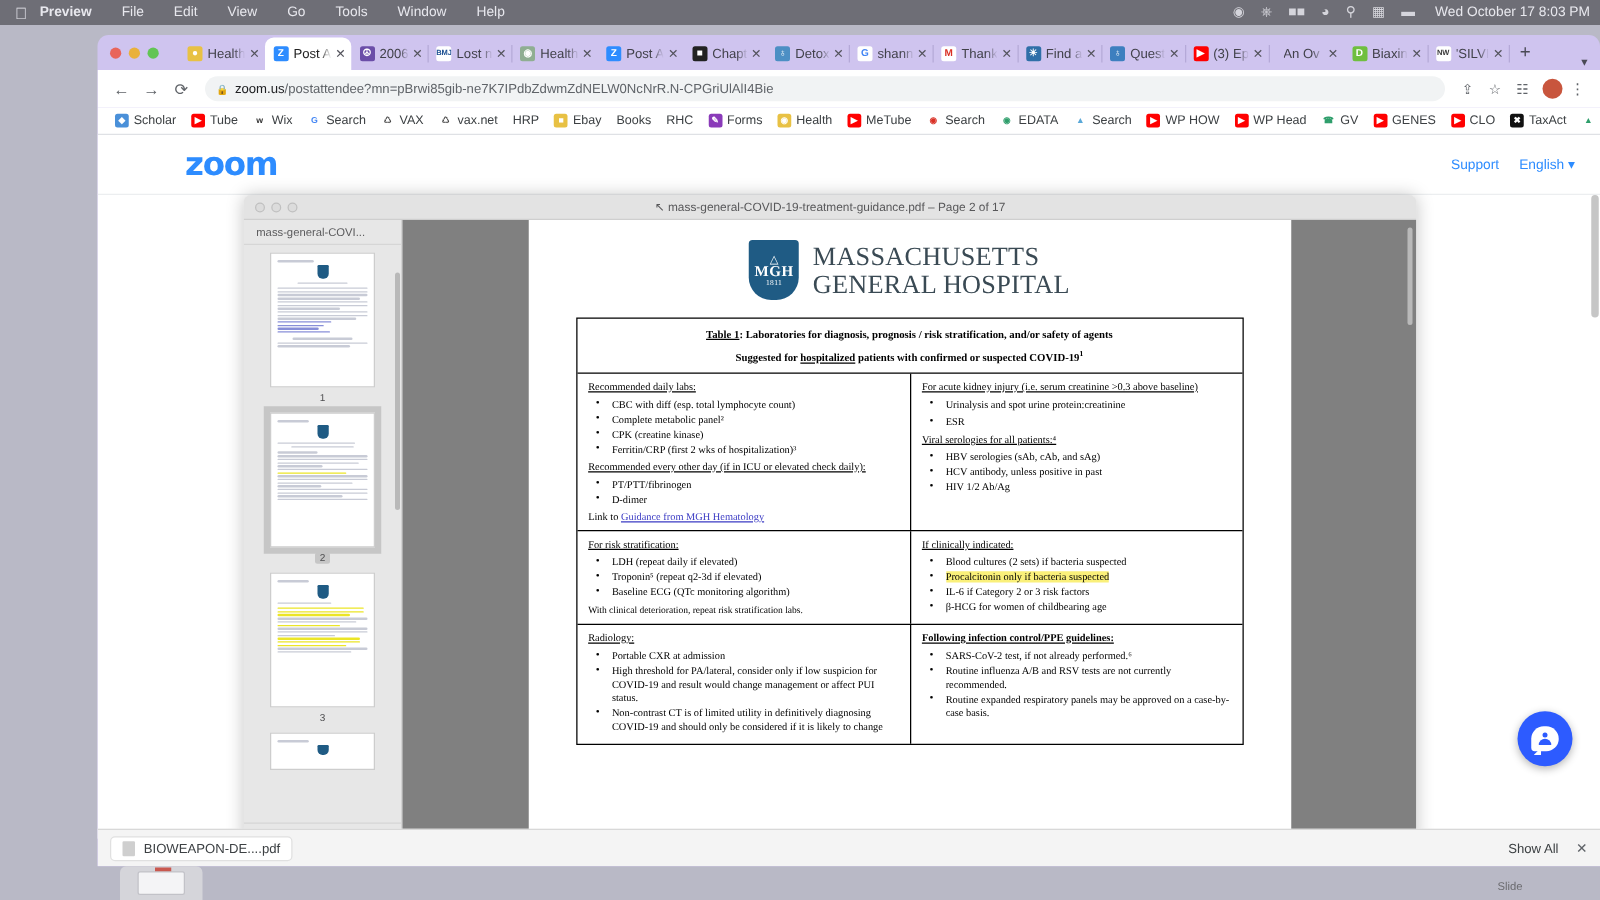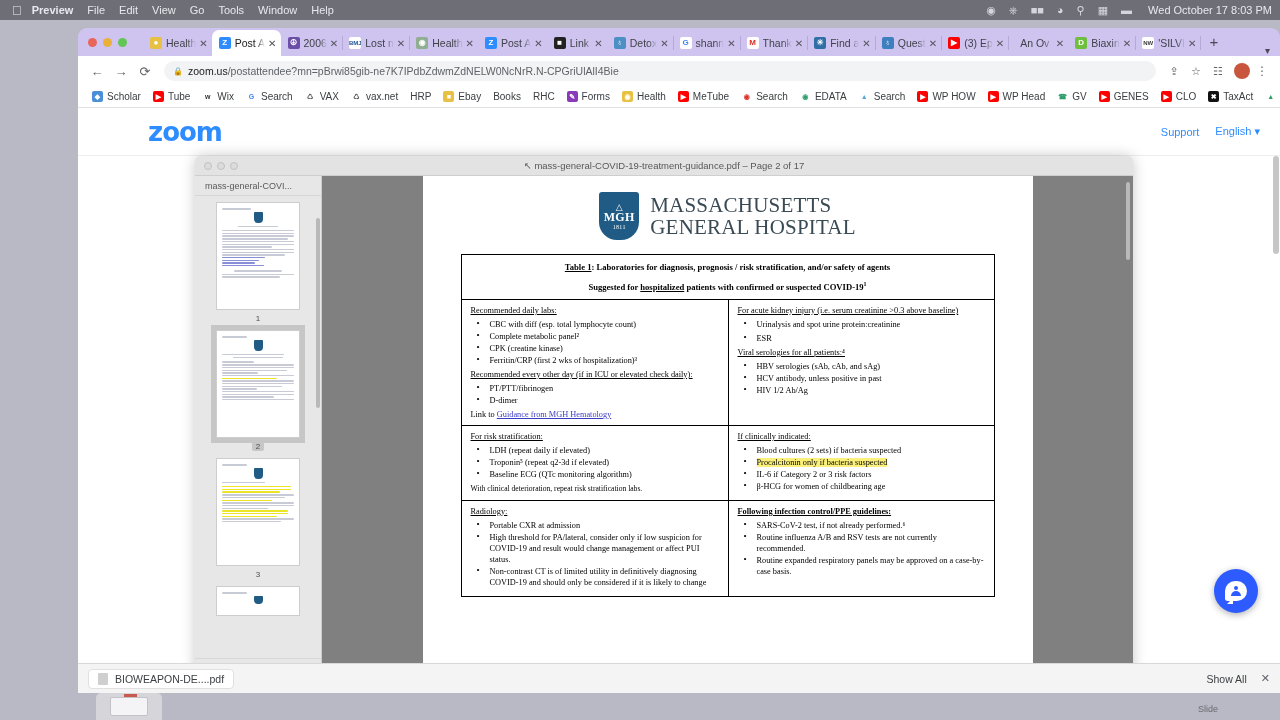--- a/index.html
+++ b/index.html
@@ -10,21 +10,21 @@
   }
   #root { position: relative; width: 1280px; height: 720px; }
 
   
   .menubar {
     position: absolute; top: 0; left: 0; width: 1280px; height: 20px;
     background: #6e6e76; display: flex; align-items: center;
     padding: 0 8px; color: #e8e8ee; font-size: 11px;
   }
   .menubar .apple { font-size: 13px; margin: 0 10px 0 4px; line-height: 1; }
-  .menubar .mitem { margin-right: 14px; white-space: nowrap; }
+  .menubar .mitem { margin-right: 24px; white-space: nowrap; }
   .menubar .mitem.bold { font-weight: bold; }
   .menubar .spacer { flex: 1; }
   .menubar .sysicon {
     margin-left: 13px; font-size: 11px; opacity: .85; line-height: 1;
     display: inline-flex; align-items: center;
   }
   .menubar .clock { margin-left: 16px; font-size: 11px; white-space: nowrap; }
 
   
   .chrome {
@@ -300,21 +300,21 @@
         <span class="tlabel">Health</span>
         <span class="x">✕</span>
       </div>
       <div class="tab">
         <span class="fav" style="background:#2d8cff">Z</span>
         <span class="tlabel">Post A</span>
         <span class="x">✕</span>
       </div>
       <div class="tab">
         <span class="fav" style="background:#222">■</span>
-        <span class="tlabel">Link</span>
+        <span class="tlabel">Chapt</span>
         <span class="x">✕</span>
       </div>
       <div class="tab">
         <span class="fav" style="background:#4c8fc4">♁</span>
         <span class="tlabel">Detox</span>
         <span class="x">✕</span>
         <span class="sep"></span>
       </div>
       <div class="tab">
         <span class="fav" style="background:#fff;color:#4285f4">G</span>

